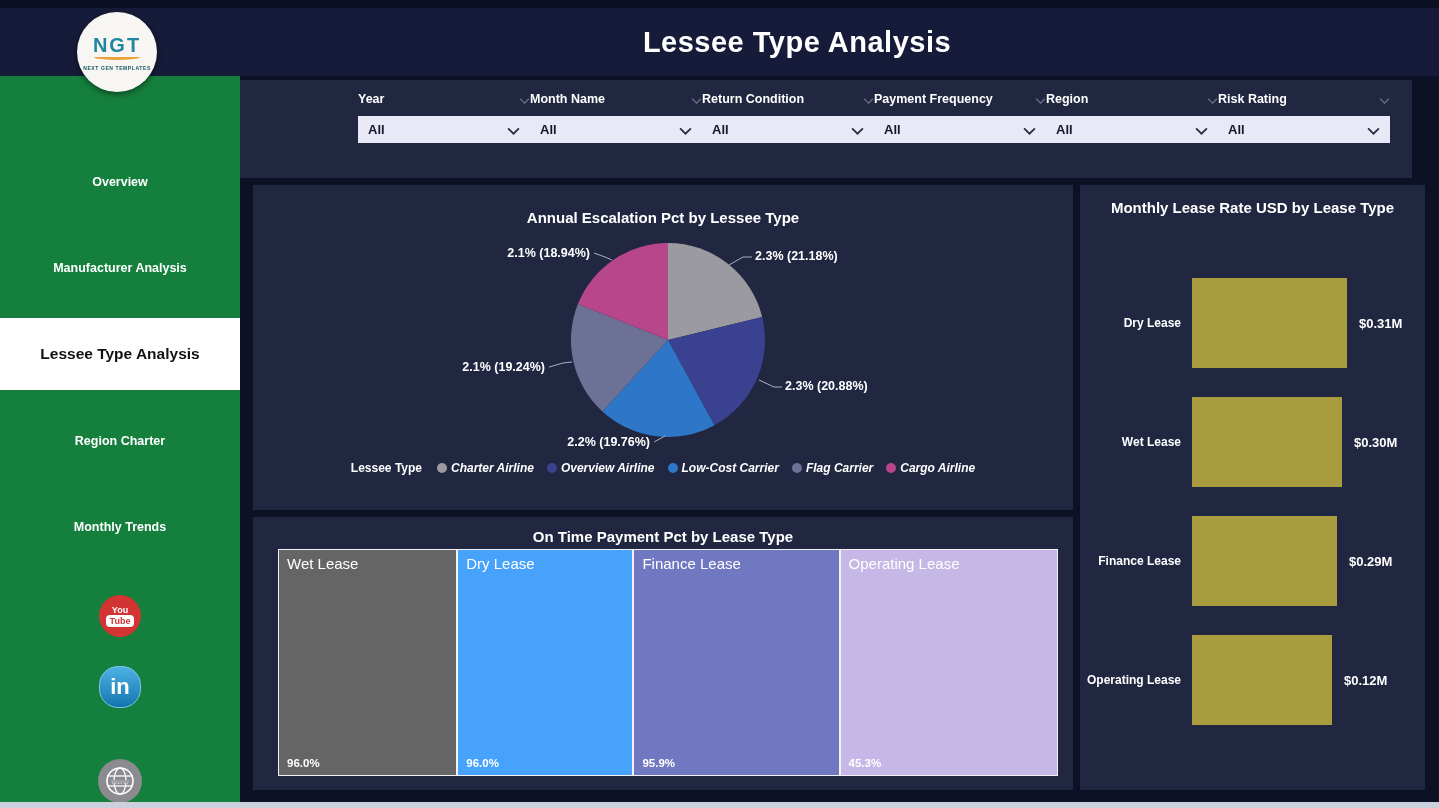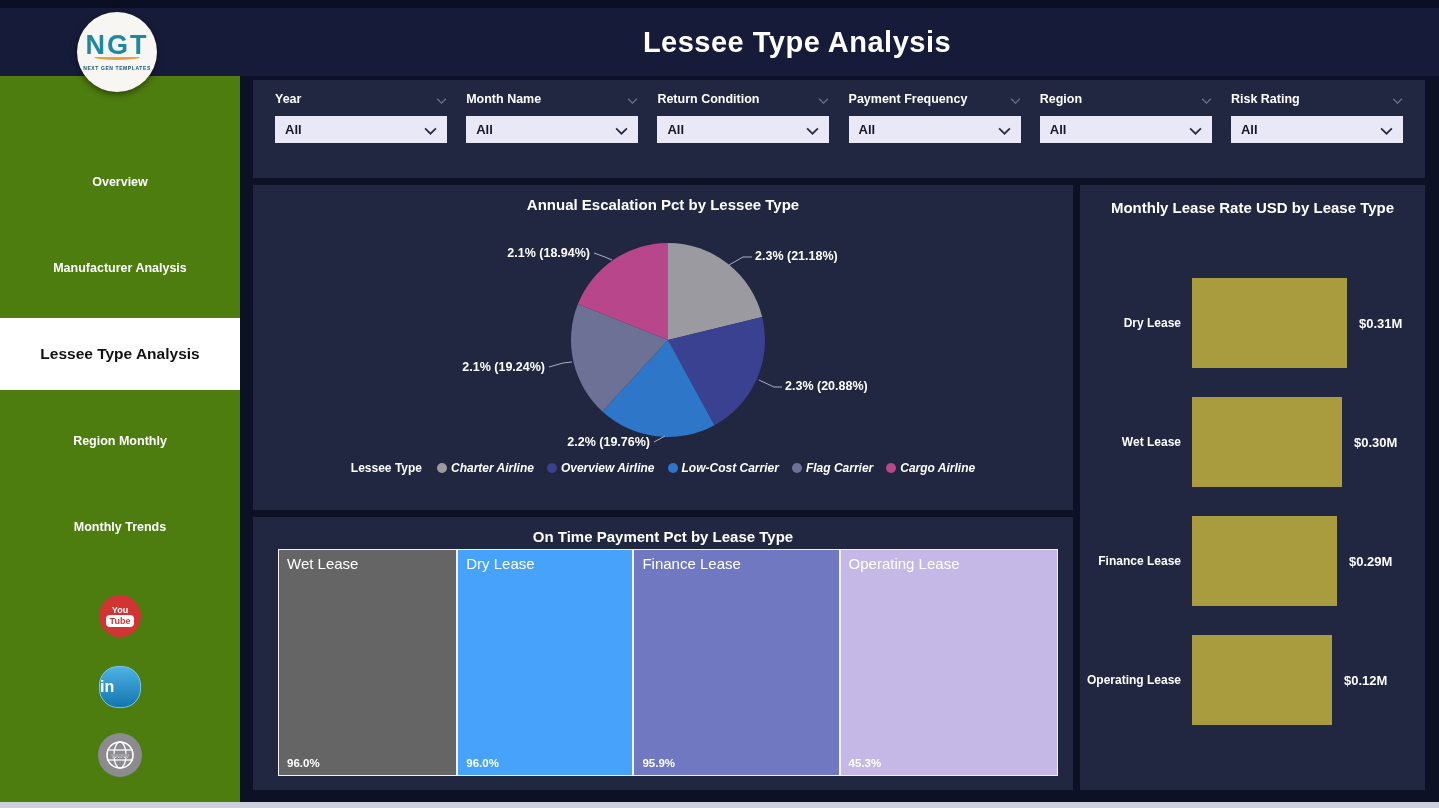--- a/index.html
+++ b/index.html
@@ -8,53 +8,53 @@
   .stage { position:relative; width:1439px; height:808px; background:#0d1126; overflow:hidden; }
 
   
   .top-strip { position:absolute; left:0; top:0; width:1439px; height:8px; background:#0b0f24; }
   .header { position:absolute; left:0; top:8px; width:1439px; height:68px; background:#161b3a; display:flex; align-items:center; }
   .header-title { flex:1; margin-left:155px; text-align:center; color:#ffffff; font-size:29px; font-weight:bold; letter-spacing:0.5px; }
 
   
   .logo { position:absolute; left:77px; top:12px; width:80px; height:80px; border-radius:50%; background:#f7f6f2; z-index:20;
           display:flex; flex-direction:column; align-items:center; justify-content:center; box-shadow:0 2px 6px rgba(0,0,0,.5); }
-  .logo-text { color:#1f87a0; font-size:27px; font-weight:bold; letter-spacing:2px; line-height:22px; }
+  .logo-text { color:#1f87a0; font-size:20px; font-weight:bold; letter-spacing:2px; line-height:22px; }
   .logo-swoosh { width:46px; height:6px; border-bottom:3px solid #e8a33d; border-radius:0 0 50% 50%; margin-top:-2px; }
   .logo-sub { margin-top:5px; color:#14566b; font-size:5px; font-weight:bold; letter-spacing:0.6px; }
 
   
-  .sidebar { position:absolute; left:0; top:76px; width:240px; height:727px; background:#4d7c0f; }
+  .sidebar { position:absolute; left:0; top:76px; width:240px; height:727px; background:#15803d; }
   .nav-item { position:absolute; left:0; width:240px; height:40px; display:flex; align-items:center; justify-content:center;
               color:#ffffff; font-size:12.5px; font-weight:bold; cursor:pointer; }
   .nav-item.active { height:72px; background:#ffffff; color:#111111; font-size:15.5px; }
   .social { position:absolute; left:0; width:240px; display:flex; justify-content:center; }
   .yt-circle { width:42px; height:42px; border-radius:50%; background:#d23333; display:flex; flex-direction:column; align-items:center; justify-content:center; cursor:pointer;text-align:right; }
   .yt-you { color:#fff; font-size:9px; font-weight:bold; line-height:10px; }
   .yt-tube { background:#fff; color:#d23333; font-size:9px; font-weight:bold; border-radius:4px; padding:0 4px; line-height:12px; }
   .li-square { width:42px; height:42px; border-radius:19px; background:linear-gradient(#4fb2e5,#1275ad); border:1px solid #7cc5e8;
-               display:flex; align-items:center; justify-content:flex-start; color:#fff; font-size:16px; font-weight:bold; cursor:pointer; }
+               display:flex; align-items:center; justify-content:center; color:#fff; font-size:22px; font-weight:bold; cursor:pointer; }
   .globe-circle { width:44px; height:44px; border-radius:50%; background:#8b8b90; display:flex; align-items:center; justify-content:center; cursor:pointer; }
 
   
   .panel { position:absolute; background:#212740; }
   .panel-title { text-align:center; color:#ffffff; font-size:15px; font-weight:bold; }
 
   
-  .filter-bar { left:253px; top:80px; width:1172px; height:98px; display:flex; justify-content:space-between; padding:11px 22px 0 22px; }
+  .filter-bar { left:240px; top:80px; width:1172px; height:98px; display:flex; justify-content:flex-end; padding:11px 22px 0 22px; }
   .filter-group { width:172px; }
   .filter-head { display:flex; justify-content:space-between; align-items:center; height:16px; }
   .filter-label { color:#ffffff; font-size:12.5px; font-weight:bold; }
   .filter-box { margin-top:9px; height:27px; background:#e9e8f6; display:flex; align-items:center; justify-content:space-between;
                 padding:0 10px; cursor:pointer; }
   .filter-value { color:#15152e; font-size:13px; font-weight:bold; }
 
   
   .pie-panel { left:253px; top:185px; width:820px; height:325px; }
-  .pie-panel .panel-title { padding-top:11px; }
+  .pie-panel .panel-title { padding-top:24px; }
   .pie-svg { position:absolute; left:0; top:36px; }
   .legend-row { position:absolute; left:0; top:276px; width:820px; display:flex; justify-content:center; align-items:center; gap:13px; }
   .legend-title { color:#ffffff; font-size:12px; font-weight:bold; margin-right:2px; }
   .legend-item { display:flex; align-items:center; gap:4px; cursor:pointer;font-style:italic; }
   .legend-dot { width:10px; height:10px; border-radius:50%; }
   .legend-label { color:#ffffff; font-size:12px; font-weight:bold; }
 
   
   .tree-panel { left:253px; top:517px; width:820px; height:273px; }
   .tree-panel .panel-title { padding-top:11px; }
@@ -89,36 +89,36 @@
     <div class="logo-text">NGT</div>
     <div class="logo-swoosh"></div>
     <div class="logo-sub">NEXT GEN TEMPLATES</div>
   </div>
 
   <div class="sidebar">
     <div id="nav-container">
         <div class="nav-item" style="top: 86px; height: 40px;">Overview</div>
         <div class="nav-item" style="top: 172px; height: 40px;">Manufacturer Analysis</div>
         <div class="nav-item active" style="top: 242px; height: 72px;">Lessee Type Analysis</div>
-        <div class="nav-item" style="top: 345px; height: 40px;">Region Monthly</div>
+        <div class="nav-item" style="top: 345px; height: 40px;">Region Charter</div>
         <div class="nav-item" style="top: 431px; height: 40px;">Monthly Trends</div>
       </div>
 
     <div class="social" style="top:519px;">
       <div class="yt-circle">
         <div class="yt-you">You</div>
         <div class="yt-tube">Tube</div>
       </div>
     </div>
     <div class="social" style="top:590px;">
       <div class="li-square">
         <span>in</span>
       </div>
     </div>
-    <div class="social" style="top:657px;">
+    <div class="social" style="top:683px;">
       <div class="globe-circle">
         <svg width="34" height="34" viewBox="0 0 34 34">
           <circle cx="17" cy="17" r="13" fill="none" stroke="#ffffff" stroke-width="1.6"></circle>
           <ellipse cx="17" cy="17" rx="6" ry="13" fill="none" stroke="#ffffff" stroke-width="1.3"></ellipse>
           <line x1="4" y1="12" x2="30" y2="12" stroke="#ffffff" stroke-width="1.3"></line>
           <line x1="4" y1="22" x2="30" y2="22" stroke="#ffffff" stroke-width="1.3"></line>
           <text x="17" y="20" text-anchor="middle" font-size="7.5" font-weight="bold" fill="#ffffff" stroke="#8b8b90" stroke-width="0.5">www</text>
         </svg>
       </div>
     </div>

